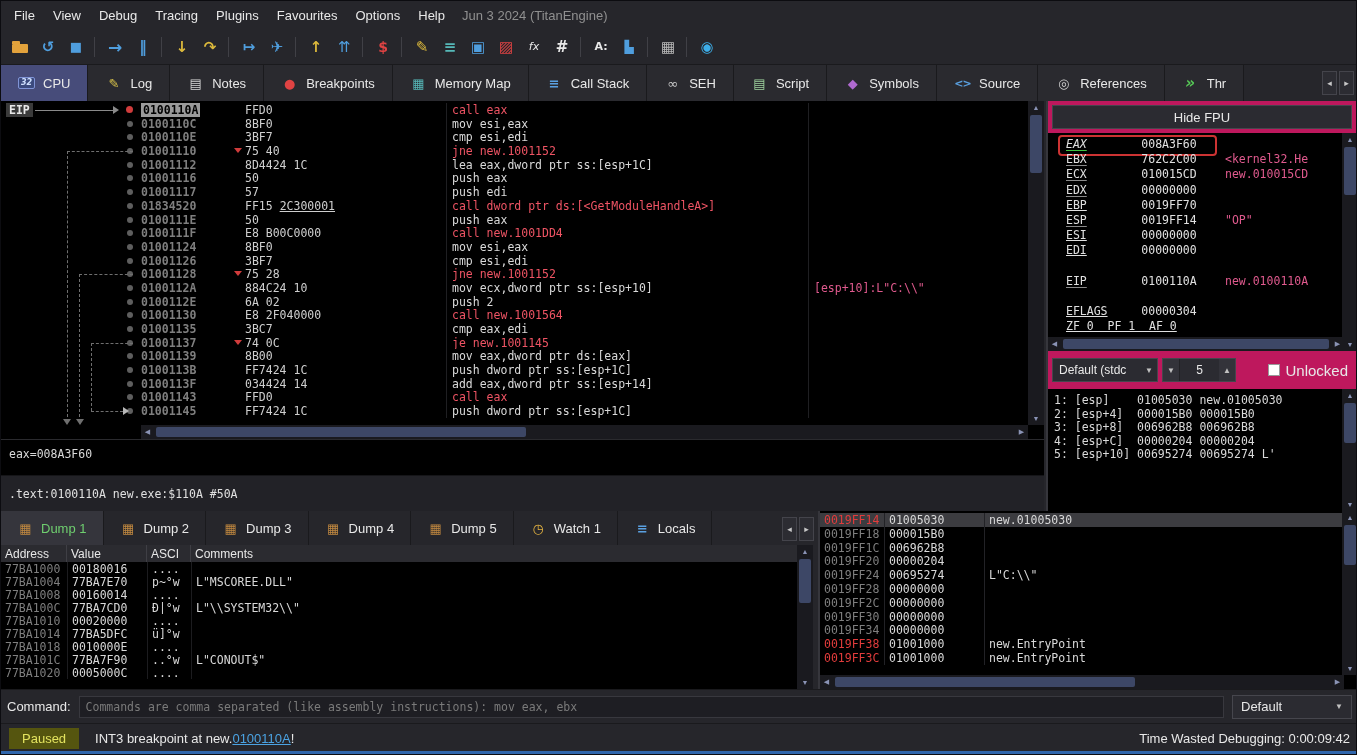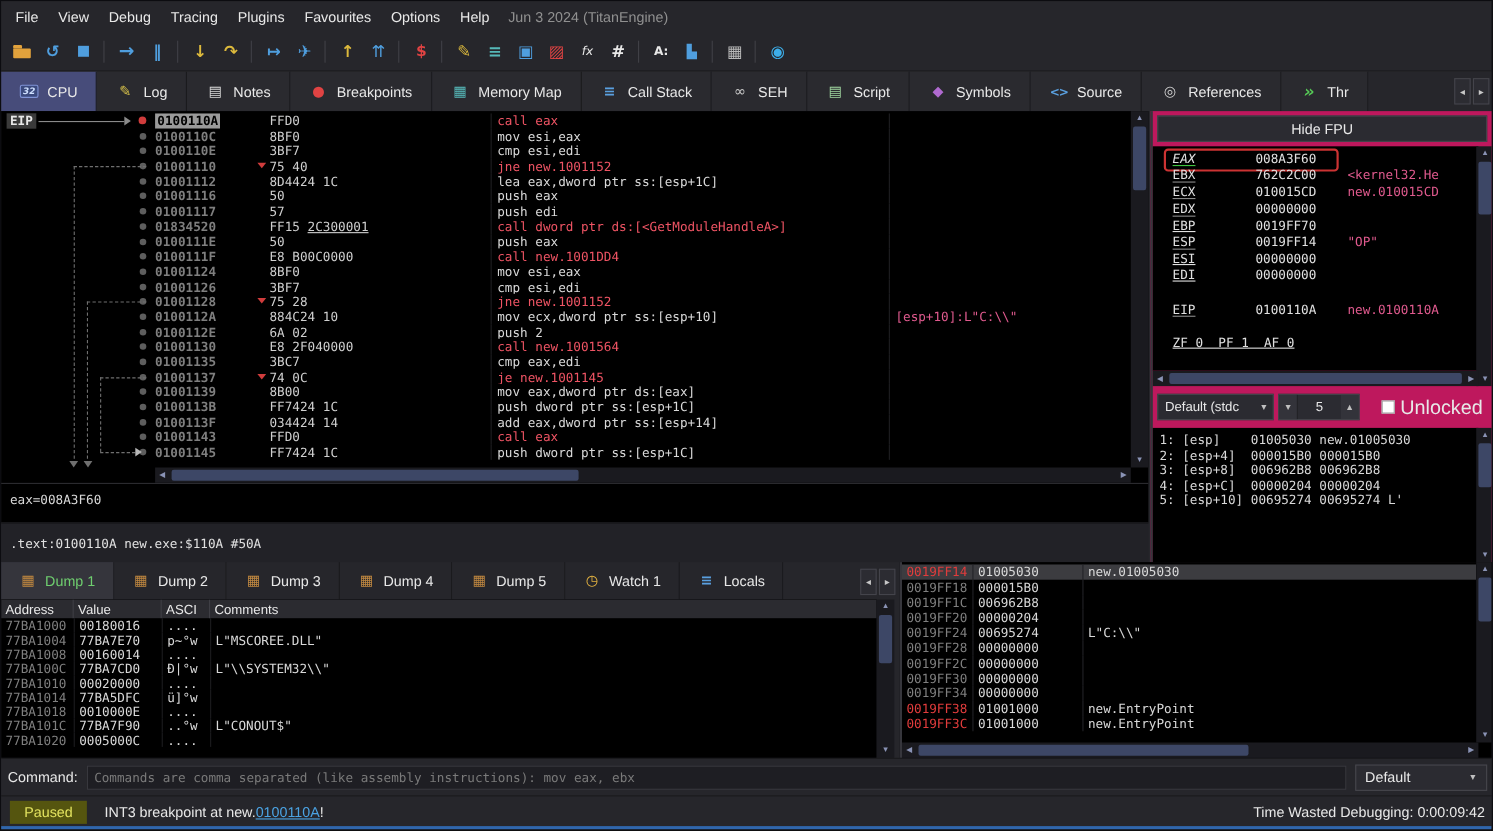--- a/index.html
+++ b/index.html
@@ -128,21 +128,21 @@
   .regcomment{flex:1;color:#e05a8e;}
   .regrow[data-flags~="boxed"]::after{content:"";position:absolute;left:10px;top:-2px;width:155px;height:17px;border:2px solid #cc3333;border-radius:4px;}
   .rg-vsb{right:0;top:32px;width:16px;height:218px;} .rg-vsb .th{top:14px;height:48px;}
   .rg-hsb{left:0;top:236px;height:14px;width:296px;} .rg-hsb .th{left:15px;right:15px;}
   .convrow{position:absolute;left:0;top:254px;width:312px;height:30px;display:flex;align-items:center;padding:0 4px;gap:4px;}
   .combo{width:106px;height:24px;border:1px solid #46464d;background:#2b2b31;display:flex;align-items:center;padding:0 4px 0 6px;font-size:12px;white-space:nowrap;overflow:hidden;}
   .caret{margin-left:auto;font-size:8px;color:#c0c0c0;padding-left:3px;}
   .spin{display:flex;height:24px;border:1px solid #46464d;background:#2b2b31;}
   .spin .sbtn{width:16px;display:flex;align-items:center;justify-content:center;font-size:8px;color:#c0c0c0;background:#33333a;}
   .spin .sval{width:40px;display:flex;align-items:center;justify-content:center;font-size:12px;}
-  .unlock{display:flex;align-items:center;gap:5px;margin-left:auto;padding-right:8px;font-size:18px;}
+  .unlock{display:flex;align-items:center;gap:5px;margin-left:auto;padding-right:8px;font-size:15px;}
   .cbbox{width:12px;height:12px;background:#fff;border:1px solid #9a9a9a;flex:none;}
   .argsbox{position:absolute;left:0;top:288px;width:296px;height:122px;background:#000;padding:4px 0 0 6px;overflow:hidden;}
   .argrow{height:13.5px;line-height:13.5px;font:11.5px "DejaVu Sans Mono",monospace;color:#d9d9d9;white-space:pre;}
   .ar-vsb{right:0;top:288px;width:16px;height:122px;} .ar-vsb .th{top:14px;height:40px;}
 
   
   .botleft{position:absolute;left:0;top:510px;width:817px;height:178px;background:#26262b;}
   .dumptabs{position:absolute;left:0;top:0;width:817px;height:34px;display:flex;}
   .dtabs-flow{display:flex;height:100%;overflow:hidden;margin-right:38px;}
   .dtab{display:flex;align-items:center;gap:7px;padding:0 16px;border-right:1px solid #1a1a1d;font-size:13px;background:#26262b;white-space:nowrap;}
@@ -550,20 +550,25 @@
         <div class="regrow" data-flags="u">
           <span class="regname">EIP</span>
           <span class="regval">0100110A</span>
           <span class="regcomment">new.0100110A</span>
         </div>
         <div class="regrow" data-flags="blank">
           <span class="regname"></span>
           <span class="regval"></span>
           <span class="regcomment"></span>
         </div>
+        <div class="regrow" data-flags="">
+          <span class="regname">EFLAGS</span>
+          <span class="regval">00000304</span>
+          <span class="regcomment"></span>
+        </div>
         <div class="regrow" data-flags="plain">
           <span class="regname">ZF 0  PF 1  AF 0</span>
           <span class="regval"></span>
           <span class="regcomment"></span>
         </div>
       </div>
     <div class="vsb rg-vsb">
         <span class="a up">▲</span>
         <span class="th"></span>
         <span class="a down">▼</span>

